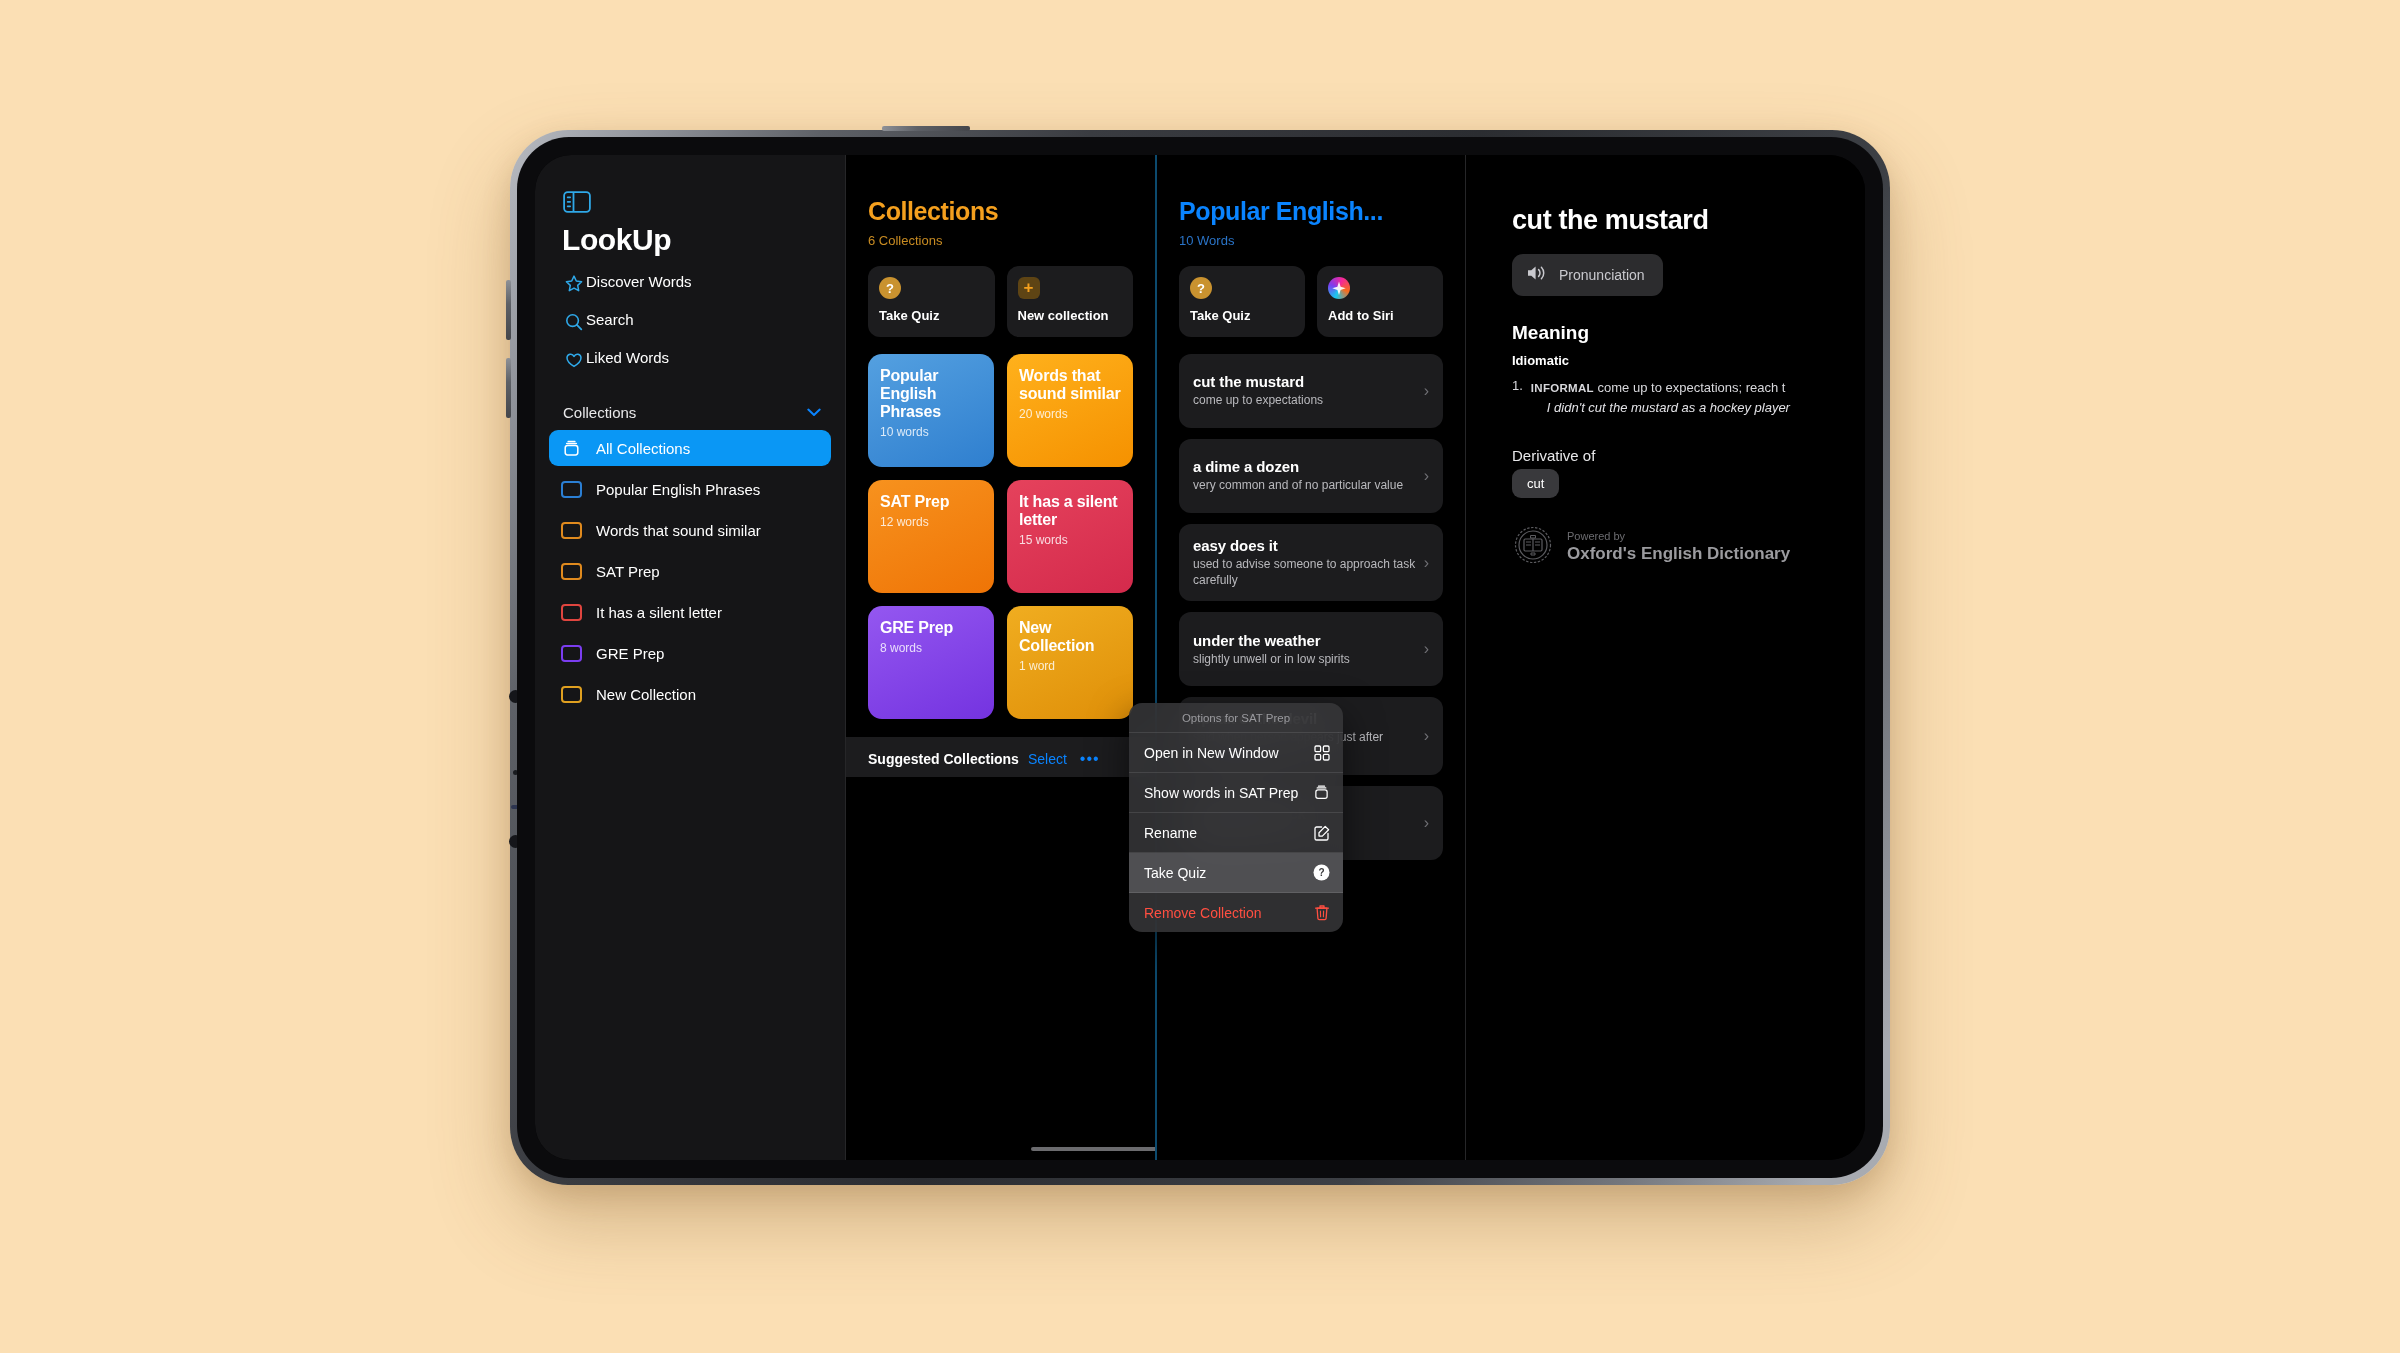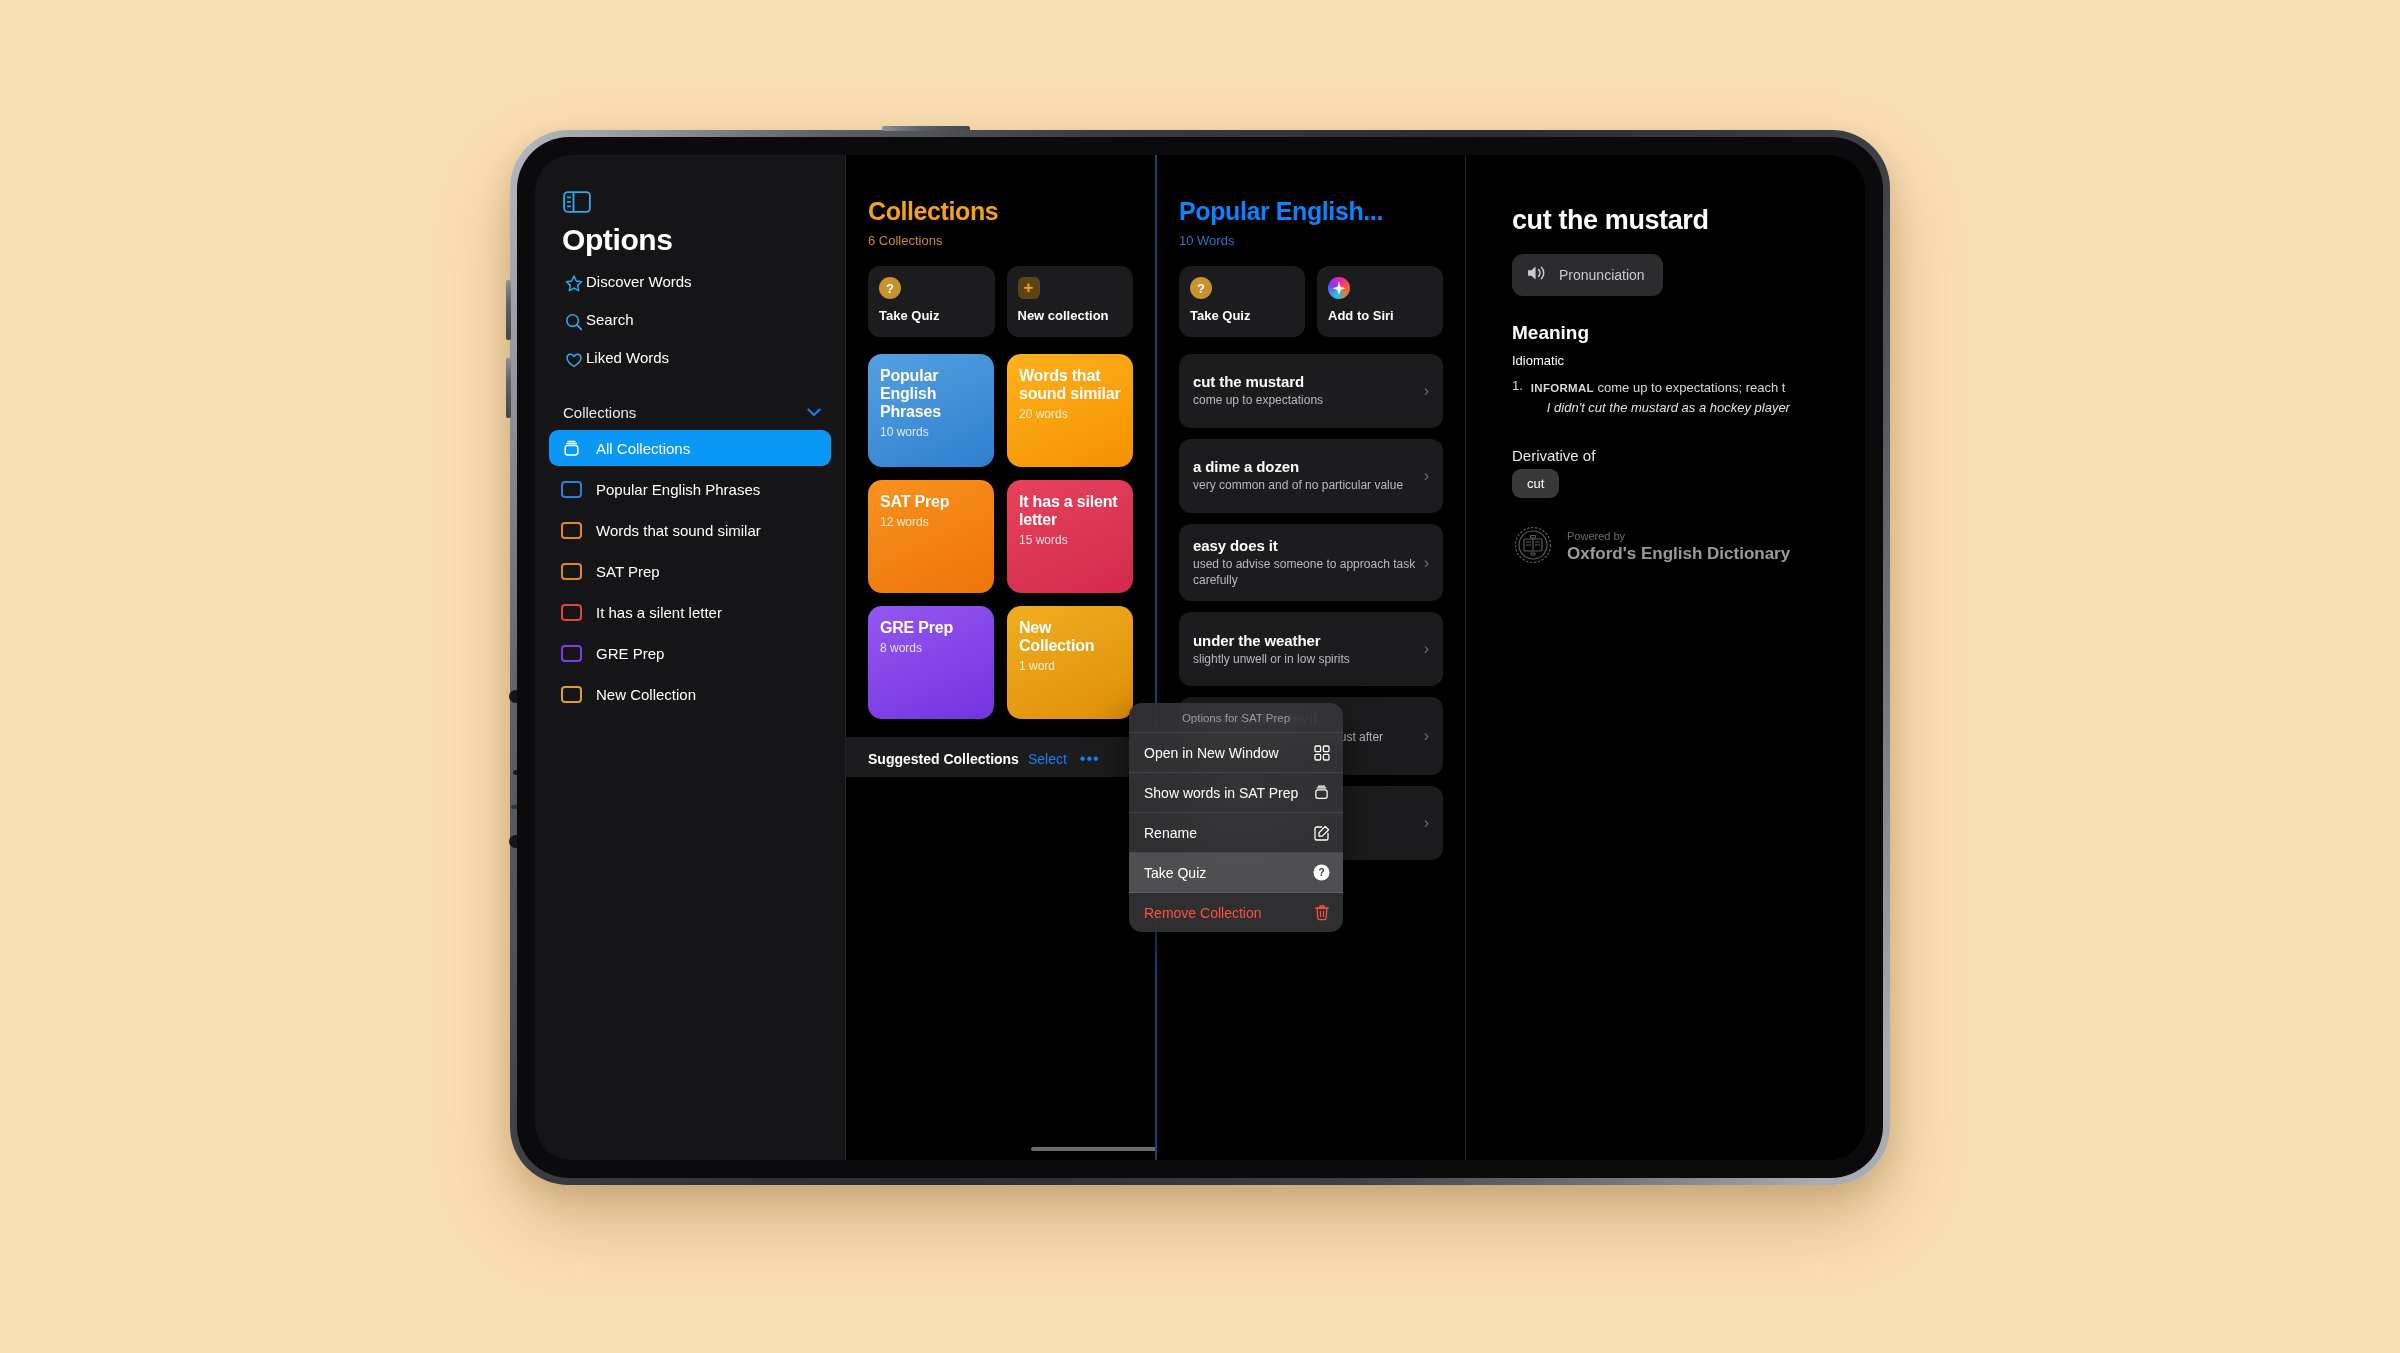--- a/index.html
+++ b/index.html
@@ -136,21 +136,21 @@
   .word-def { color: #b9b9bd; font-size: 12px; margin-top: 3px; line-height: 1.3; }
   .word-chev { color: #6f6f74; font-size: 16px; flex: none; }
 
   
   .detail-pad { padding: 50px 40px 0 46px; }
   .detail-title { color: #fff; font-size: 27px; font-weight: bold; letter-spacing: -.4px; }
   .pron-btn { margin-top: 18px; display: inline-flex; align-items: center; gap: 11px;
     background: #2c2c2e; border-radius: 11px; padding: 10px 18px 10px 14px; }
   .pron-label { color: #c9c9ce; font-size: 14px; }
   .detail-h { color: #fff; font-size: 19px; font-weight: bold; margin-top: 26px; }
-  .detail-kind { color: #fff; font-size: 13px; font-weight: normal; margin-top: 9px; }
+  .detail-kind { color: #fff; font-size: 13px; font-weight: bold; margin-top: 9px; }
   .sense { margin-top: 10px; display: flex; gap: 8px; }
   .sense-num { color: #d8d8dc; font-size: 13px; }
   .sense-body { color: #d8d8dc; font-size: 13px; line-height: 1.5; white-space: nowrap; }
   .sense-tag { font-size: 11.5px; font-weight: bold; letter-spacing: .3px; }
   .sense-ex { font-style: italic; color: #e2e2e6; display: block; padding-left: 16px; white-space: nowrap; }
   .deriv-h { color: #e8e8ea; font-size: 15px; margin-top: 30px; }
   .deriv-chip { display: inline-block; margin-top: 5px; background: #39393c;
     border-radius: 9px; padding: 7px 15px; color: #fff; font-size: 13px; }
   .powered { display: flex; align-items: center; gap: 13px; margin-top: 26px; }
   .powered-txt-sm { color: #6c6c70; font-size: 11px; }
@@ -218,21 +218,21 @@
           <div class="sidebar-toggle">
             <svg width="28" height="22" viewBox="0 0 28 22" fill="none">
               <rect x="1.1" y="1.1" width="25.8" height="19.8" rx="3.6" stroke="#2fa8e8" stroke-width="1.8"></rect>
               <line x1="10.5" y1="1.1" x2="10.5" y2="20.9" stroke="#2fa8e8" stroke-width="1.8"></line>
               <line x1="4.6" y1="6.4" x2="7.2" y2="6.4" stroke="#2fa8e8" stroke-width="1.6" stroke-linecap="round"></line>
               <line x1="4.6" y1="10.9" x2="7.2" y2="10.9" stroke="#2fa8e8" stroke-width="1.6" stroke-linecap="round"></line>
               <line x1="4.6" y1="15.4" x2="7.2" y2="15.4" stroke="#2fa8e8" stroke-width="1.6" stroke-linecap="round"></line>
             </svg>
           </div>
 
-          <div class="app-title">Options</div>
+          <div class="app-title">LookUp</div>
 
           <div class="nav-list">
             <div class="nav-item">
               <span class="nav-icon">
                 <svg width="20" height="20" viewBox="0 0 20 20" fill="none">
                   <path d="M10 2.1l2.3 4.9 5.3.7-3.9 3.7 1 5.3-4.7-2.6-4.7 2.6 1-5.3L2.4 7.7l5.3-.7z" stroke="#2fa8e8" stroke-width="1.5" stroke-linejoin="round"></path>
                 </svg>
               </span>
               <span class="nav-label">Discover Words</span>
             </div>

